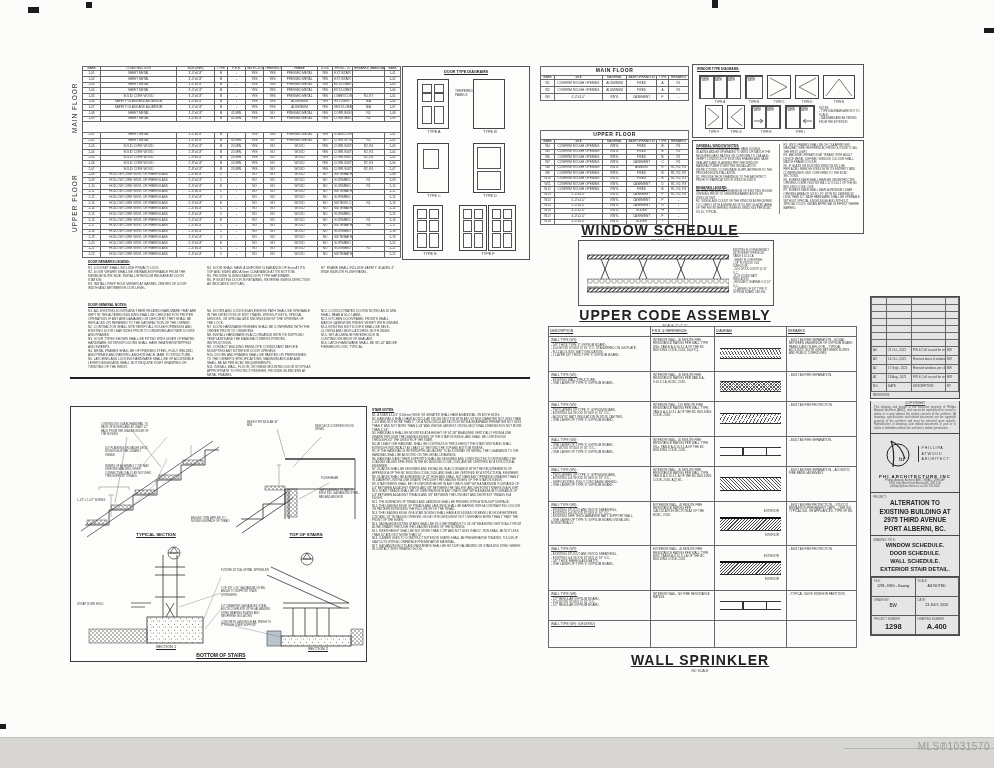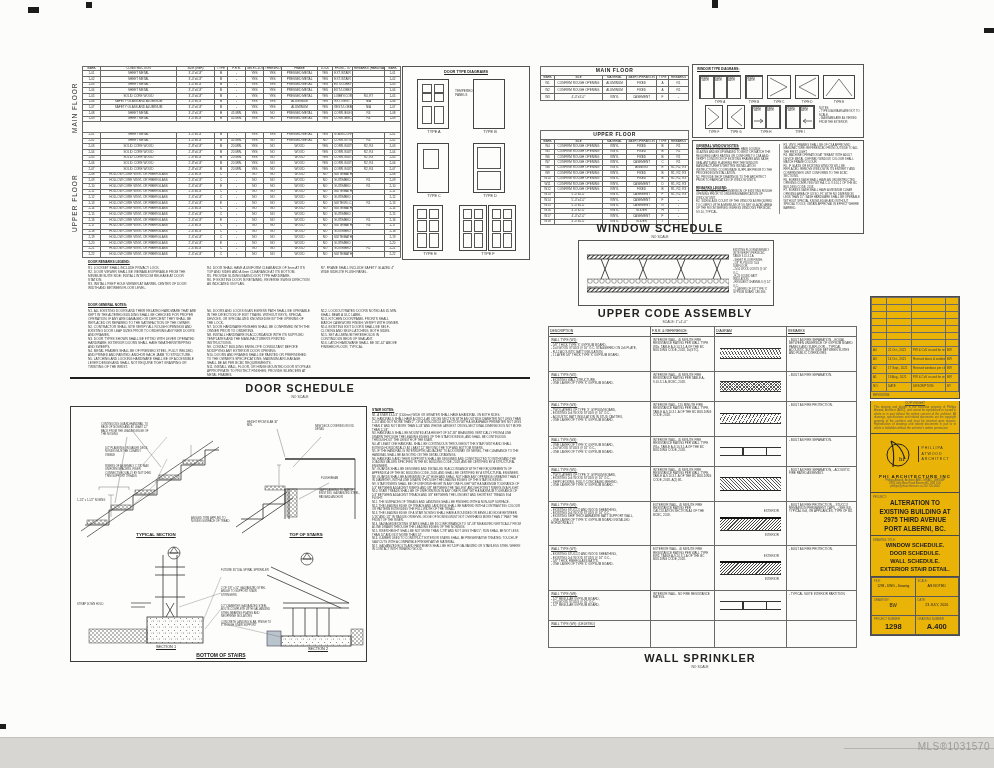--- a/index.html
+++ b/index.html
@@ -8,21 +8,21 @@
   .abs{position:absolute;}
   
   .mark{position:absolute;background:#1c1c1c;}
   #bottom-band{position:absolute;left:0;top:737px;width:994px;height:31px;background:#d7d6d2;border-top:1px solid #c2c1bd;}
   #watermark{position:absolute;right:4px;top:741px;width:140px;text-align:right;font-size:10px;color:#9a9a98;letter-spacing:.5px;}
   #watermark-line{position:absolute;right:0;top:748px;width:150px;height:1px;background:#b4b4b2;}
   
   .t3{font-size:3.2px;line-height:1.25;color:#3c3c3c;}
   .prelines{white-space:pre-line;}
   .sec-title{font-weight:bold;text-decoration:underline;color:#222;}
-  .big-title{font-size:11px;font-weight:bold;letter-spacing:1px;text-align:center;color:#222;}
+  .big-title{font-size:14px;font-weight:bold;letter-spacing:1px;text-decoration:underline;text-align:center;color:#222;}
   .sub-scale{font-size:3.4px;text-align:center;color:#444;margin-top:1px;}
   .rot-label{writing-mode:vertical-rl;transform:rotate(180deg);font-size:6.5px;letter-spacing:1px;color:#333;text-align:center;}
   
   table.sched{border-collapse:collapse;table-layout:fixed;width:100%;}
   table.sched th,table.sched td{border:0.5px solid #6a6a6a;padding:0 1px;font-size:3.1px;line-height:1.1;
       font-weight:normal;text-align:center;overflow:hidden;white-space:nowrap;color:#3a3a3a;}
   table.sched th{font-size:3px;color:#222;}
   tr.gap td{border-left:0.5px solid #6a6a6a;border-right:0.5px solid #6a6a6a;border-top:none;border-bottom:none;height:7px;}
   tr.floorhead td{font-size:5px;font-weight:bold;letter-spacing:.6px;color:#222;height:8px;}
   
@@ -42,21 +42,21 @@
   .wdiag.studs{background:repeating-linear-gradient(90deg,transparent 0 22px,#333 22px 23.5px);border-top:1.2px solid #333;border-bottom:1.2px solid #333;height:7px;}
   .wdiag.doubleband{height:12px;border:none;background:
       repeating-linear-gradient(45deg,#555 0 0.7px,transparent 0.7px 2.4px);
       border-top:1.4px solid #222;border-bottom:1.4px solid #222;}
   .wdiag.exth{height:11px;border-top:2px solid #111;border-bottom:1px solid #333;
       background:repeating-linear-gradient(-45deg,#444 0 0.8px,transparent 0.8px 2.2px);}
   .wdiag.none{border:none;background:none;}
   .dlabel{font-size:3px;color:#444;text-align:right;padding-right:6px;}
   
   #titleblock{position:absolute;left:870px;top:296px;width:90px;}
-  .tb-sec{border:0.8px solid #4a4a4a;border-top:none;background:#eab308;}
+  .tb-sec{border:0.8px solid #4a4a4a;border-top:none;background:#e5e5e5;}
   .tb-sec:first-child{border-top:0.8px solid #4a4a4a;}
   table.rev{border-collapse:collapse;width:100%;table-layout:fixed;}
   table.rev td{border:0.5px solid #6a6a6a;font-size:3px;line-height:1.1;padding:0 1px;color:#3a3a3a;height:6px;overflow:hidden;white-space:nowrap;}
   .copyright-p{font-size:2.8px;line-height:1.25;color:#555;text-align:justify;padding:1px 3px 3px;}
   .proj-line{font-size:6.3px;font-weight:bold;text-align:center;line-height:1.35;color:#222;}
   .sheet-line{font-size:5.6px;font-weight:bold;text-align:center;line-height:1.4;color:#222;}
   table.info{border-collapse:collapse;width:100%;table-layout:fixed;}
   table.info td{border:0.5px solid #5a5a5a;padding:1px 2px;vertical-align:top;height:16px;overflow:hidden;}
   .info-lab{font-size:2.8px;color:#555;display:block;}
   .info-val{font-size:4.6px;color:#222;display:block;text-align:center;margin-top:1.5px;}
@@ -658,24 +658,20 @@
 N11. INSTALL WALL, FLOOR, OR HINGE MOUNTED DOOR STOPS AS APPROPRIATE TO PROTECT FINISHES; PROVIDE SILENCERS AT METAL FRAMES.</div>
     <div class="t3 prelines" style="width:80px;">N12. LOCKOUT/RATED DOORS NOTED AS 45 MIN. SHALL BEAR A ULC LABEL.
 N13. KITCHEN DOOR/PANEL FRONTS SHALL MATCH CASEWORK FINISH; VERIFY WITH OWNER.
 N14. EXISTING EXIT DOORS SHALL BE SELF-CLOSING AND SELF-LATCHING, BOTH SIDES.
 N15. SET ALUMINUM THRESHOLDS IN CONTINUOUS BEDS OF SEALANT.
 N16. LATCH HARDWARE SHALL BE 36″-42″ ABOVE FINISHED FLOOR, TYPICAL.</div>
   </div>
 </div>
 
 <div class="heavy-rule" style="left:70px;top:377px;width:460px;"></div>
-<div class="abs" style="left:170px;top:382px;width:260px;">
-  <div class="big-title">DOOR SCHEDULE</div>
-  <div class="sub-scale">NO SCALE</div>
-</div>
 
 <div class="abs box-heavy" style="left:70px;top:406px;width:295px;height:254px;">
   <svg width="295" height="254" viewBox="0 0 295 254">
     <defs>
       <pattern id="xh" width="4" height="4" patternUnits="userSpaceOnUse">
         <path d="M0,4 L4,0 M0,0 L4,4" stroke="#555" stroke-width="0.4"></path>
       </pattern>
       <pattern id="conc" width="6" height="6" patternUnits="userSpaceOnUse">
         <circle cx="1.5" cy="1.5" r="0.5" fill="#666"></circle>
             <circle cx="4.5" cy="4" r="0.5" fill="#666"></circle>

